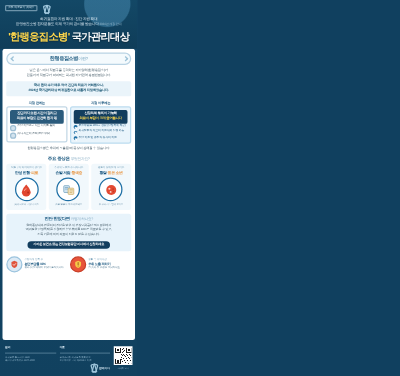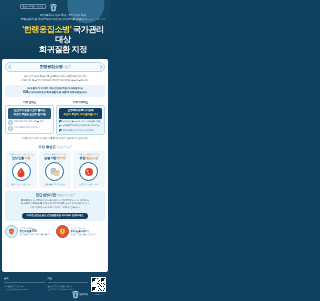--- a/index.html
+++ b/index.html
@@ -11,21 +11,21 @@
   }
   .card{
     position:relative;width:110px;height:301px;
     background:linear-gradient(180deg,#14486a 0%,#11415f 100%);
     box-sizing:border-box;
     display:flex;flex-direction:column;
   }
   
   .hdr{
     position:relative;
-    padding:3px 4px 4px 20px;
+    padding:3px 4px 4px 4px;
     background:
       radial-gradient(circle at 78% 8%, rgba(80,150,190,.45) 0 18px, rgba(0,0,0,0) 19px),
       linear-gradient(180deg,#134866 0%,#0f3d59 100%);
     text-align:center;
   }
   .brandrow{display:flex;align-items:center;gap:2px;height:7px;}
   .brandtag{
     font-size:2.1px;color:#cfe2ee;letter-spacing:.1px;
     border:.4px solid rgba(200,225,240,.5);
     border-radius:1px;padding:.5px 1.5px;line-height:1;
@@ -214,21 +214,20 @@
       <div>
         <span>한랭응집소병 환자분들도 이제 국가의 관리를 받습니다</span>
         <span class="dim">2024년 개정 안내</span>
       </div>
     </div>
 
     <div class="title">
       <span class="row2">
         <span class="y">'한랭응집소병'</span><span> 국가관리대상</span>
       </span>
-      <span class="row2">희귀질환 지정</span>
     </div>
   </div>
 
   <div class="body">
 
     <div class="qbar">
       <span>한랭응집소병</span><span class="sub">이란?</span>
     </div>
 
     <div class="ptext">

